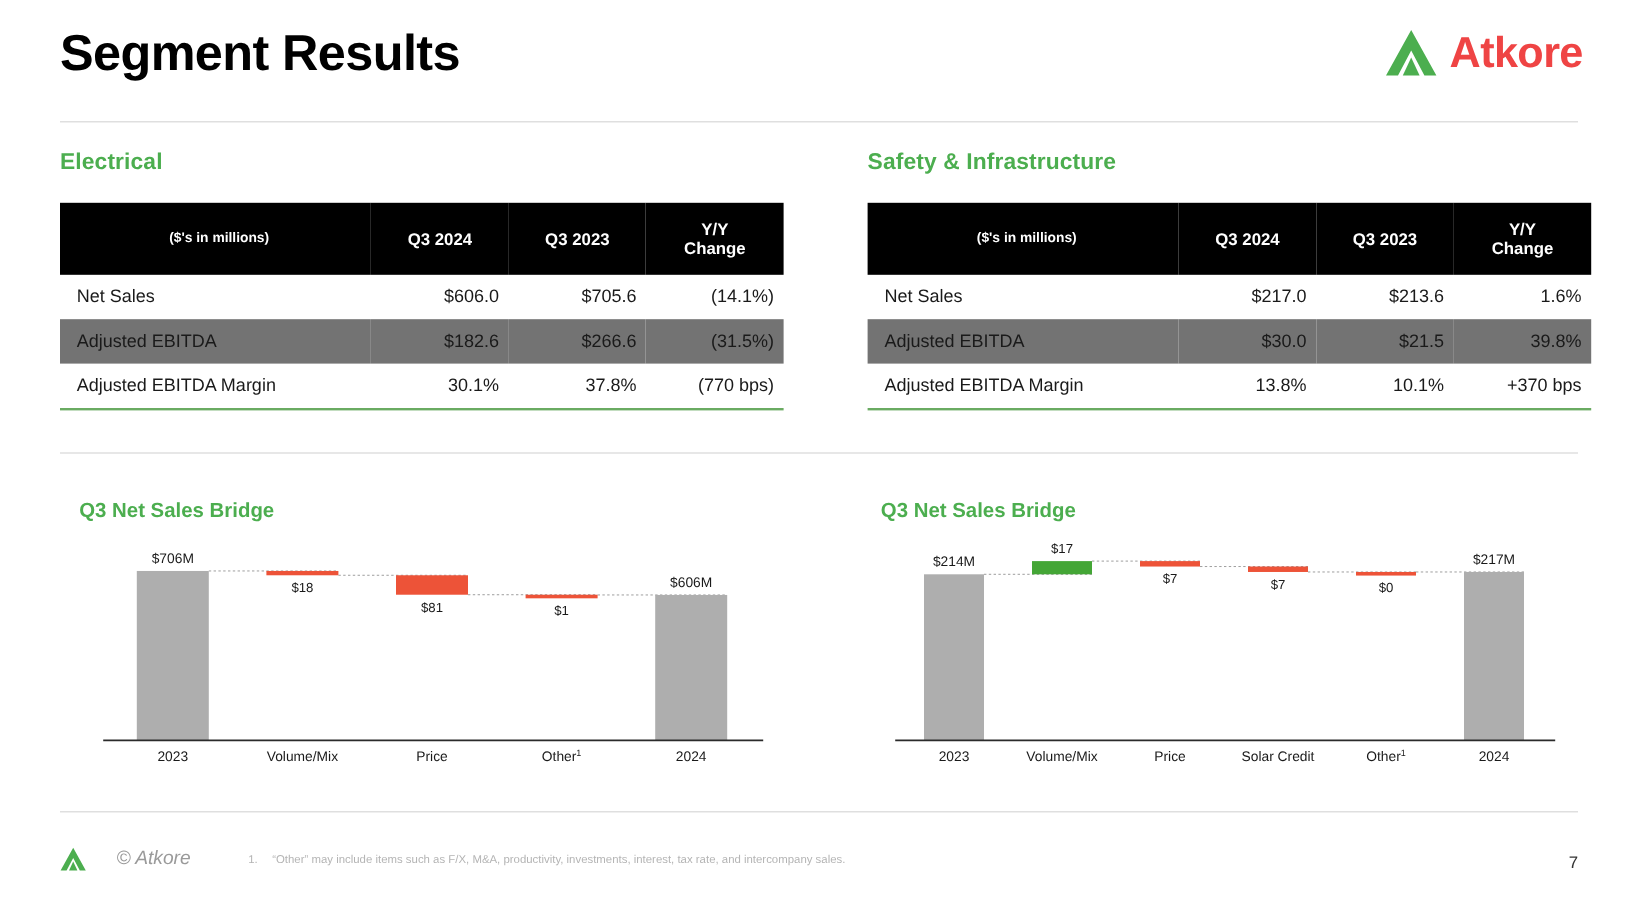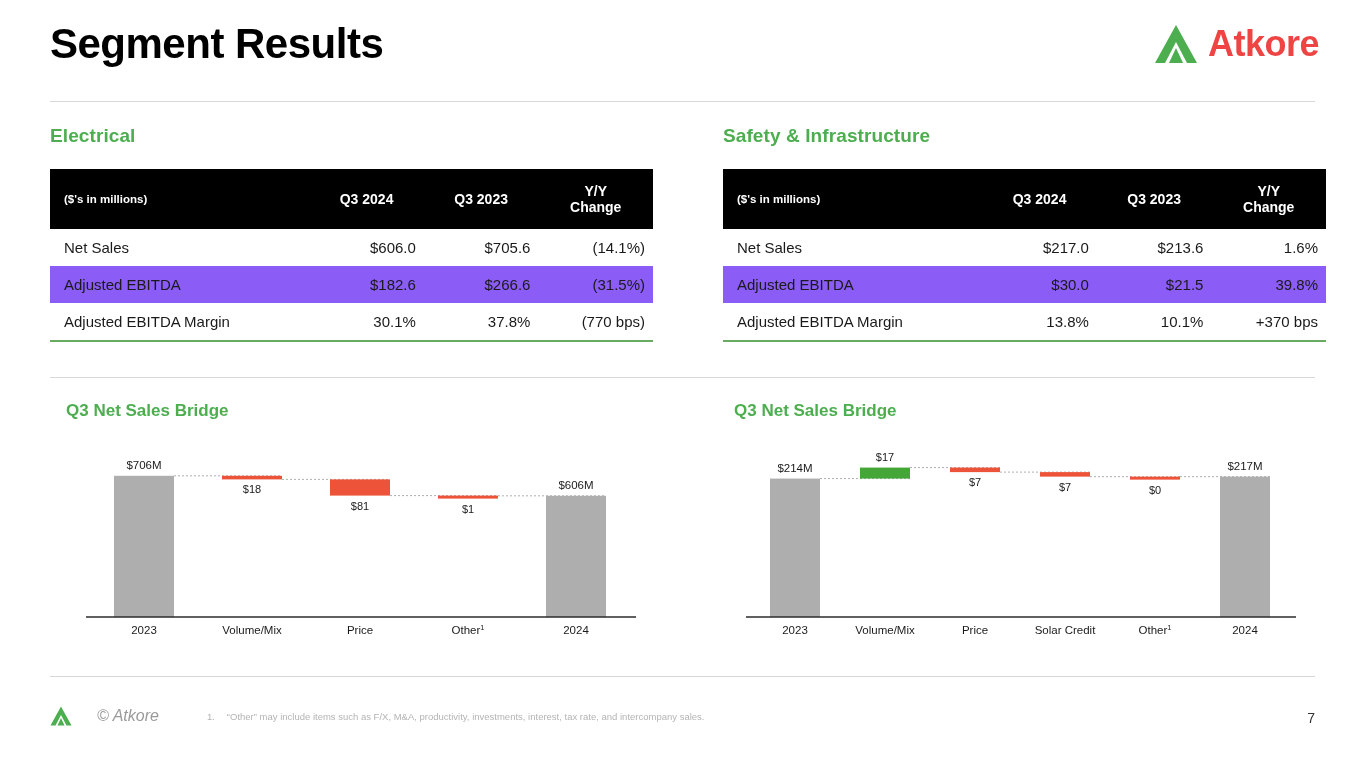--- a/index.html
+++ b/index.html
@@ -40,39 +40,39 @@
   }
 
   
   table.seg { border-collapse: collapse; width: 603px; table-layout: fixed; }
   table.seg thead th {
     background: #000000; color: #ffffff;
     font-size: 14px; font-weight: bold;
     padding: 14px 8px; vertical-align: middle; height: 58px;
   }
   table.seg thead th.first {
-    text-align: left; padding-left: 14px;
+    text-align: center; padding-left: 14px;
     font-size: 11.5px; font-weight: bold; width: 43%;
   }
   table.seg thead th.num { width: 19%; }
   table.seg thead th.chg { text-align: center; width: 19%; line-height: 1.15; }
 
   table.seg tbody td {
     font-size: 15px; color: #1a1a1a;
     padding: 10px 8px; height: 34px;
   }
   table.seg tbody td.first { text-align: left; padding-left: 14px; }
   table.seg tbody td.num { text-align: right; }
-  table.seg tbody tr.alt td { background: #8b5cf6; }
+  table.seg tbody tr.alt td { background: #737373; }
   .table-underline { height: 2px; background: #6aab62; width: 603px; margin-top: 0px; }
 
   
   .chart-head {
     position: absolute; font-size: 17px; font-weight: bold; color: #4CAE4F;
-    top: 401px;
+    top: 416px;
   }
   .chart-head-left  { left: 66px; }
   .chart-head-right { left: 734px; }
 
   .chart { position: absolute; top: 440px; height: 200px; }
   .chart-left  { left: 80px;  width: 560px; }
   .chart-right { left: 740px; width: 560px; }
 
   .chart-svg { display:block; }
 

